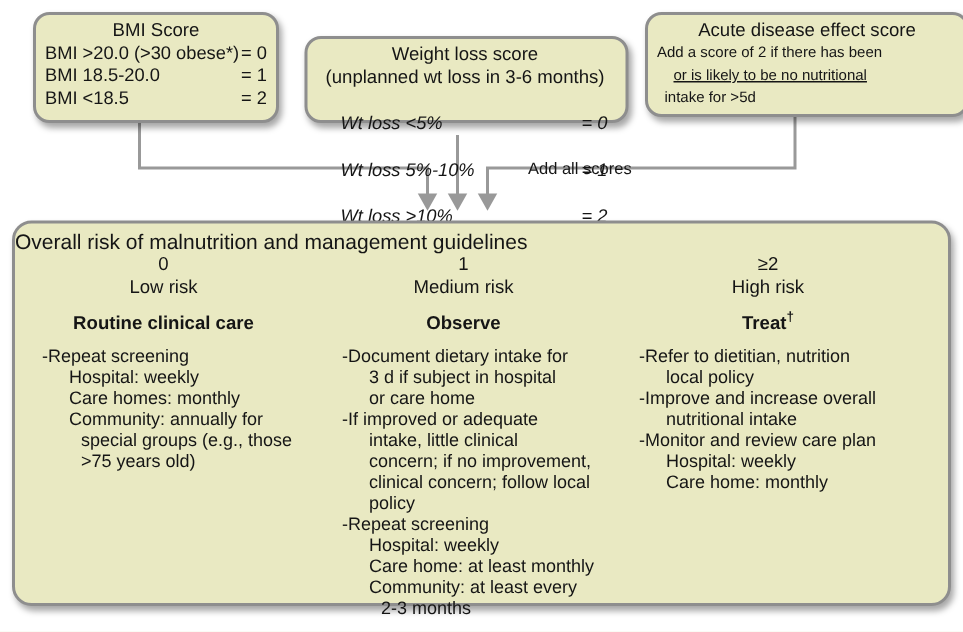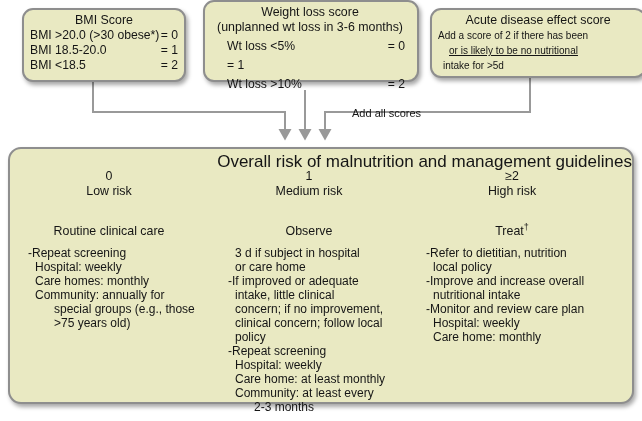--- a/index.html
+++ b/index.html
@@ -24,30 +24,30 @@
     box-sizing: border-box;
     background: var(--box-fill);
     border: 2px solid var(--box-border);
     border-radius: 11px;
     box-shadow: 2px 3px 4px rgba(0,0,0,0.35);
     padding: 3px 6px;
     font-size: 12.4px;
     line-height: 15px;
   }
   .box-bmi   { left: 22px;  top: 8px; width: 164px; height: 74px; }
-  .box-wl    { left: 203px; top: 0; width: 216px; height: 82px; padding-left: 10px; padding-right: 12px; }
+  .box-wl    { left: 203px; top: 24px; width: 216px; height: 58px; padding-left: 10px; padding-right: 12px; }
   .box-ad    { left: 430px; top: 8px; width: 216px; height: 70px; padding-left: 6px; }
   .box-title { text-align: center; white-space: nowrap; }
   .score-row {
     display: flex;
     justify-content: space-between;
     white-space: nowrap;
     font-size: 12.2px;
   }
-  .box-wl .score-row { padding-left: 12px; margin-top: 4px; }
+  .box-wl .score-row { padding-left: 12px; margin-top: 16px; font-style: italic; }
   .box-wl .rows { margin-top: 2px; }
   .ad-line { white-space: nowrap; font-size: 10px; }
   .ad-ind1 { margin-left: 11px; text-decoration: underline; }
   .ad-ind2 { margin-left: 5px; }
   
   .connectors { position: absolute; left: 0; top: 0; }
   .connectors path.wire { stroke: var(--connector); stroke-width: 2; fill: none; }
   .connectors path.head { fill: var(--connector); stroke: none; }
   .add-scores-label {
     position: absolute;
@@ -63,41 +63,41 @@
     left: 8px;
     top: 147px;
     width: 626px;
     height: 257px;
     background: var(--box-fill);
     border: 2px solid var(--box-border);
     border-radius: 13px;
     box-shadow: 2px 3px 4px rgba(0,0,0,0.35);
   }
   .overall-title {
-    text-align: right;
+    text-align: left;
     padding-top: 5px;
-    font-size: 17px;
+    font-size: 14px;
     line-height: 15px;
   }
   .col { position: absolute; top: 20px; }
   .col-low    { left: 4px;   width: 190px; }
   .col-medium { left: 204px; width: 190px; }
   .col-high   { left: 402px; width: 200px; }
   .col-head { text-align: center; font-size: 12.4px; line-height: 15px; }
-  .col-head .action { margin-top: 21px; }
+  .col-head .action { margin-top: 5px; font-weight: bold; }
   .col-head sup { font-size: 9px; }
   .col-list {
     margin-top: 7px;
     margin-left: 14px;
     font-size: 12px;
     line-height: 14px;
     white-space: nowrap;
   }
   .col-low .col-list { margin-left: 14px; }
-  .ln.i1 { margin-left: 7px; }
+  .ln.i1 { margin-left: 18px; }
   .ln.i2 { margin-left: 26px; }
 </style>
 </head>
 <body>
 
 <div class="canvas">
 
   <svg class="connectors" width="642" height="421" viewBox="0 0 642 421" xmlns="http://www.w3.org/2000/svg">
     <path class="wire" d="M93 82 L93 112 L285 112 L285 130"></path>
     <path class="wire" d="M305 90 L305 130"></path>
@@ -128,20 +128,21 @@
 
   <div class="scorebox box-wl">
     <div class="box-title">Weight loss score</div>
     <div class="box-title">(unplanned wt loss in 3-6 months)</div>
     <div class="rows">
       <div class="score-row">
         <span>Wt loss &lt;5%</span>
         <span>= 0</span>
       </div>
       <div class="score-row">
+        <span>Wt loss 5%-10%</span>
         <span>= 1</span>
       </div>
       <div class="score-row">
         <span>Wt loss &gt;10%</span>
         <span>= 2</span>
       </div>
     </div>
   </div>
 
   <div class="scorebox box-ad">
@@ -170,20 +171,21 @@
       </div>
     </div>
 
     <div class="col col-medium">
       <div class="col-head">
         <div>1</div>
         <div>Medium risk</div>
         <div class="action"><span>Observe</span><sup></sup></div>
       </div>
       <div class="col-list">
+        <div class="ln i0">-Document dietary intake for</div>
         <div class="ln i1">3 d if subject in hospital</div>
         <div class="ln i1">or care home</div>
         <div class="ln i0">-If improved or adequate</div>
         <div class="ln i1">intake, little clinical</div>
         <div class="ln i1">concern; if no improvement,</div>
         <div class="ln i1">clinical concern; follow local</div>
         <div class="ln i1">policy</div>
         <div class="ln i0">-Repeat screening</div>
         <div class="ln i1">Hospital: weekly</div>
         <div class="ln i1">Care home: at least monthly</div>

